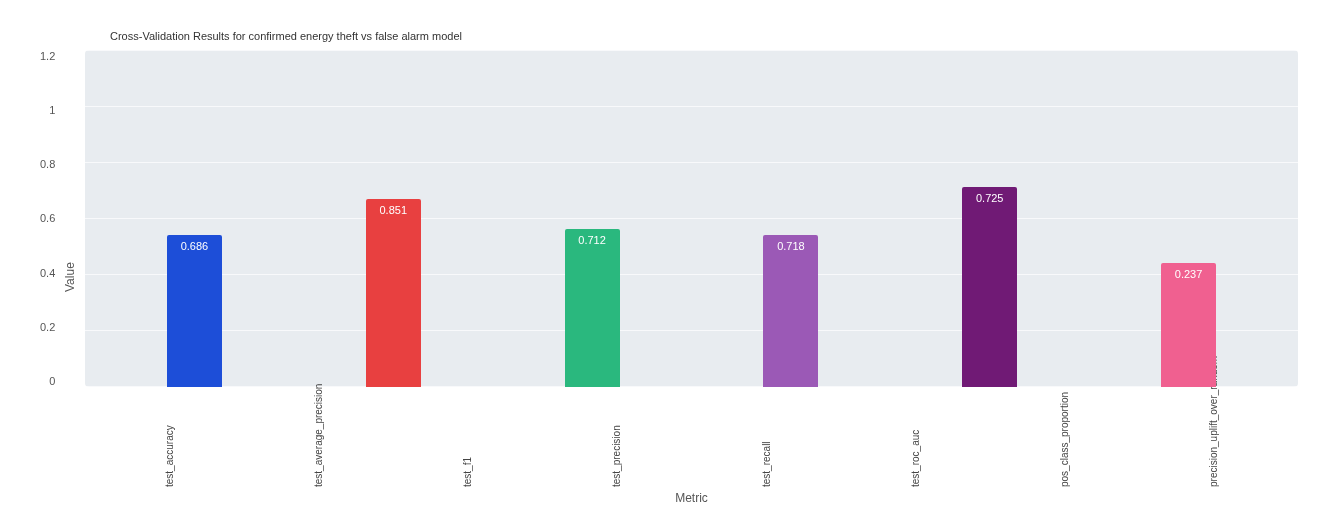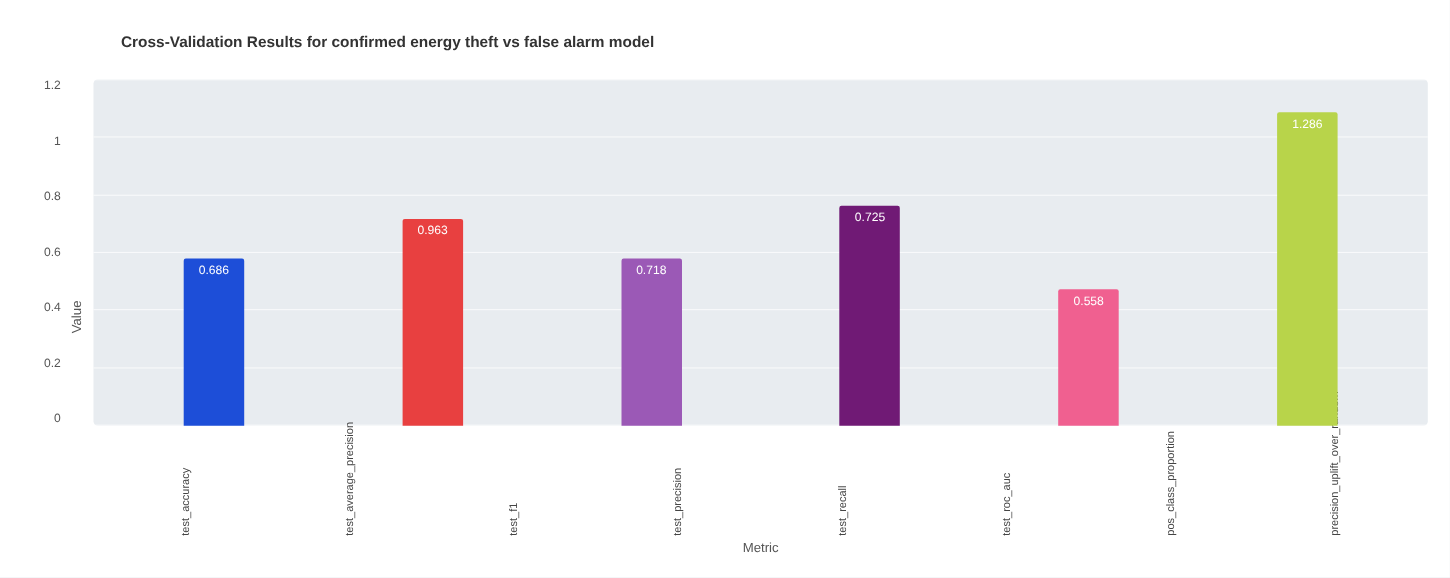--- a/index.html
+++ b/index.html
@@ -12,24 +12,24 @@
     }
     .chart-container {
       width: 1318px;
       height: 525px;
       padding: 30px 20px 20px 60px;
       position: relative;
       display: flex;
       flex-direction: column;
     }
     .chart-title {
-      font-size: 14px;
+      font-size: 11px;
       color: #333;
-      margin-bottom: 26px;
-      font-weight: 700;
+      margin-bottom: 8px;
+      font-weight: 400;
       padding-left: 50px;
     }
     .chart-body {
       display: flex;
       flex: 1;
       position: relative;
     }
     .y-axis-label {
       writing-mode: vertical-rl;
       transform: rotate(180deg);
@@ -174,41 +174,41 @@
             <div class="y-tick">0</div>
           </div>
         <div class="bars-wrapper" id="bars-wrapper">
             <div class="bar-group">
               <div class="bar" style="height: 151.9px; background-color: #1d4ed8;">
                 <div class="bar-label">0.686</div>
               </div>
             </div>
             <div class="bar-group">
               <div class="bar" style="height: 188.436px; background-color: rgb(232, 64, 64);">
-                <div class="bar-label">0.963</div>
+                <div class="bar-label">0.851</div>
+              </div>
+            </div>
+            <div class="bar-group">
+              <div class="bar" style="height: 157.657px; background-color: rgb(42, 184, 126);">
+                <div class="bar-label">0.712</div>
               </div>
             </div>
             <div class="bar-group">
               <div class="bar" style="height: 152px; background-color: rgb(155, 89, 182);">
                 <div class="bar-label">0.718</div>
               </div>
             </div>
             <div class="bar-group">
               <div class="bar" style="height: 200px; background-color: #701a75;">
                 <div class="bar-label">0.725</div>
               </div>
             </div>
             <div class="bar-group">
               <div class="bar" style="height: 123.557px; background-color: rgb(240, 96, 144);">
-                <div class="bar-label">0.558</div>
-              </div>
-            </div>
-            <div class="bar-group">
-              <div class="bar" style="height: 284.757px; background-color: rgb(184, 212, 74);">
-                <div class="bar-label">1.286</div>
+                <div class="bar-label">0.237</div>
               </div>
             </div>
           </div>
 
       </div>
       <div class="x-axis-labels" id="x-axis-labels">
           <div class="x-label">test_accuracy</div>
           <div class="x-label">test_average_precision</div>
           <div class="x-label">test_f1</div>
           <div class="x-label">test_precision</div>

